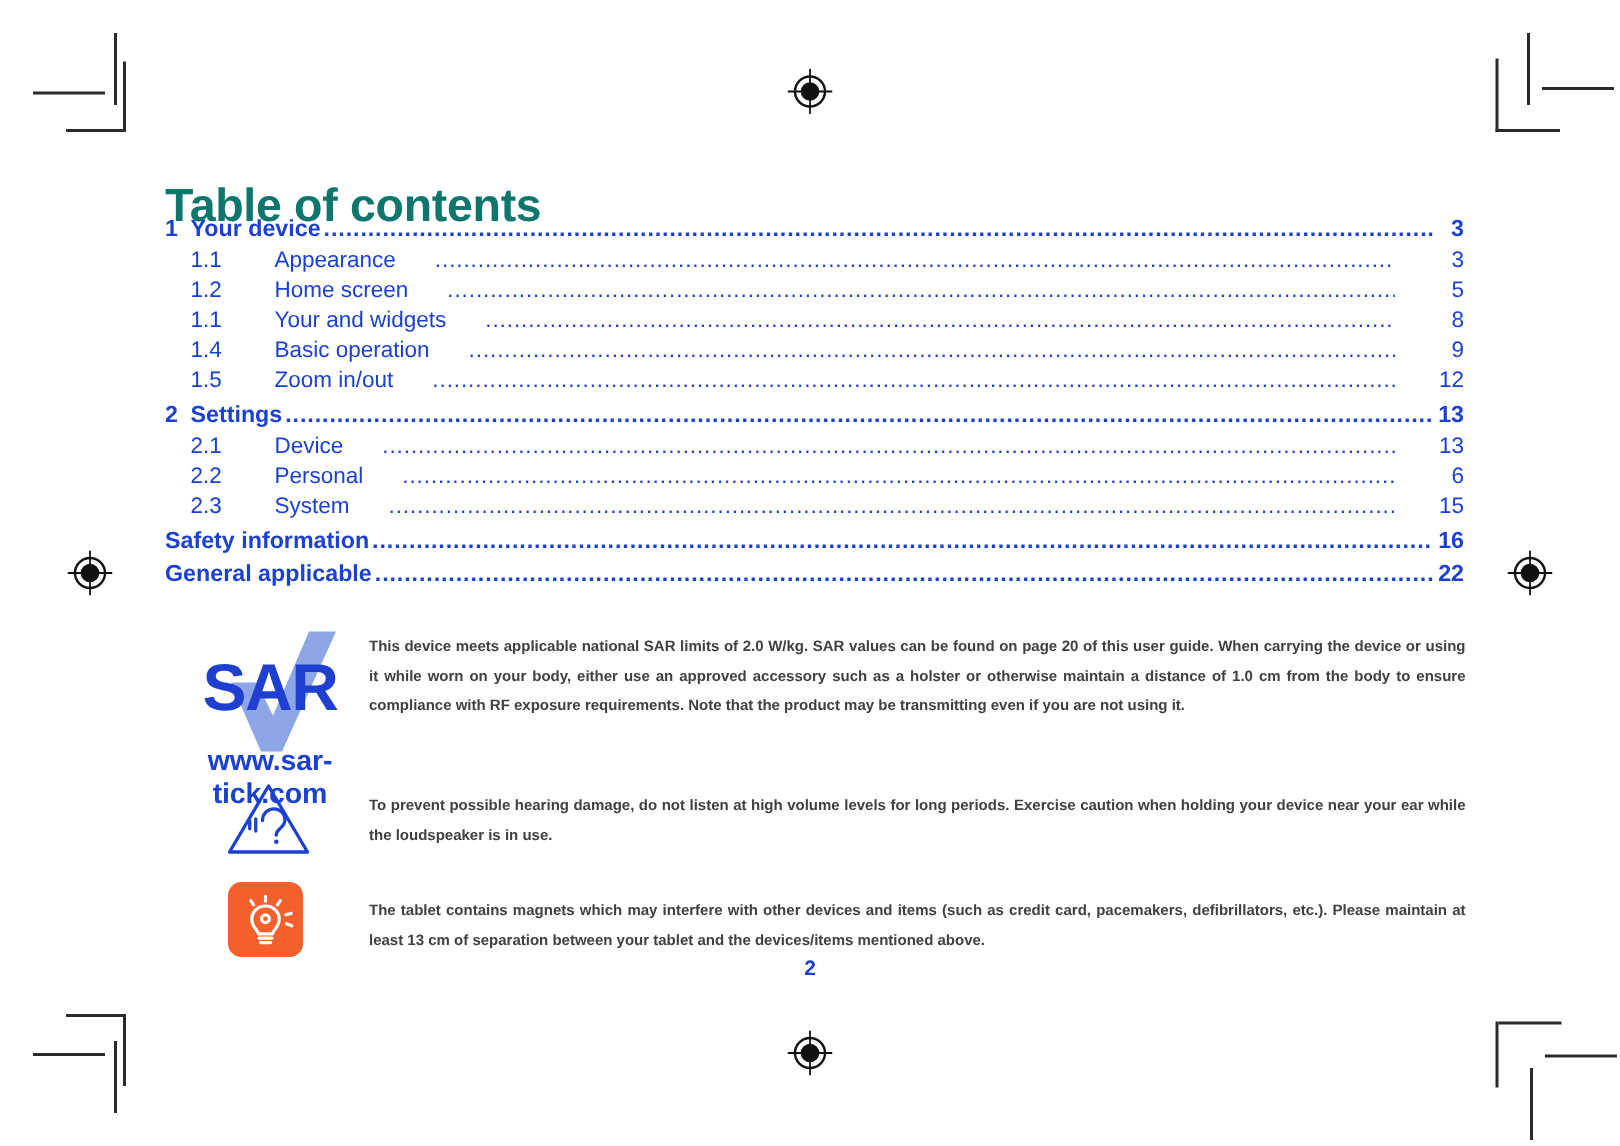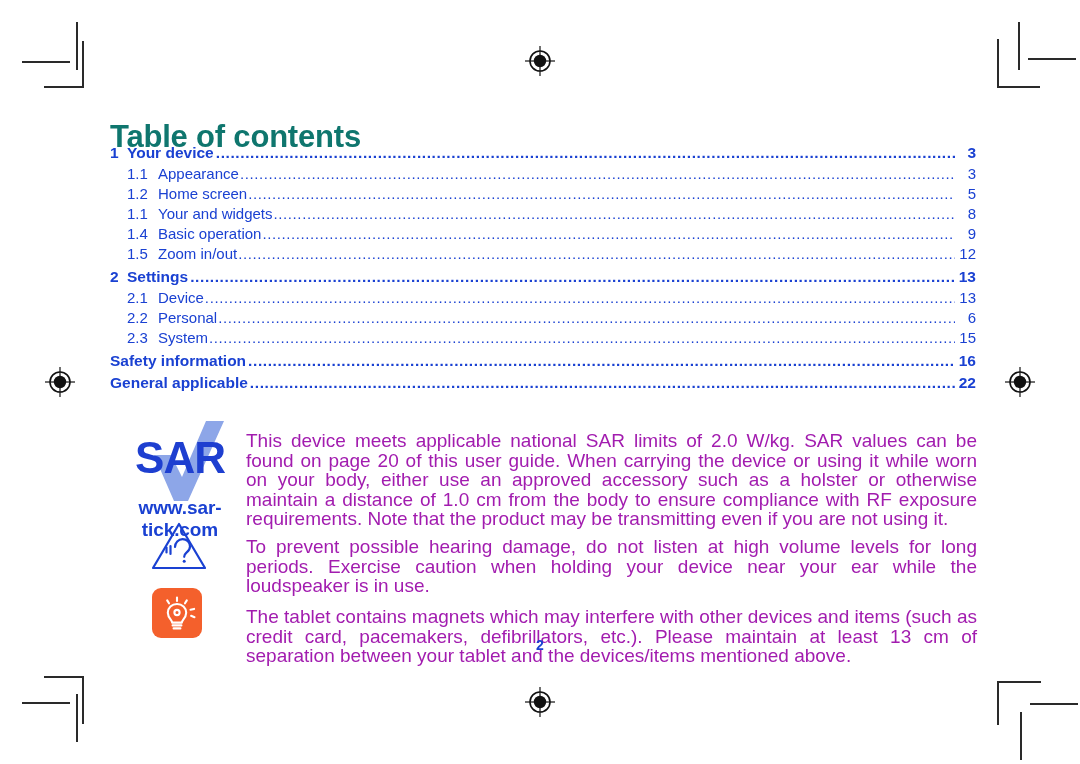--- a/index.html
+++ b/index.html
@@ -104,37 +104,39 @@
     width: 17px;
   }
   .toc-row.lvl1 .label { padding-right: 1px; }
 
   
   .toc-row.lvl2 {
     font-weight: normal;
     font-size: 15px;
     line-height: 20px;
     padding-left: 17px;
+    gap: 25px;
   }
   .toc-row.lvl2 .num {
     width: 31px;
   }
 
   
   .toc-row.lvl1.nonum .num { width: 0; }
 
   .toc-gap-sm { height: 2px; }
 
   
   .notice {
     position: absolute;
-    color: #a21caf;
-    font-size: 19px;
+    color: #404040;
+    font-size: 10px;
     line-height: 19.5px;
     text-align: justify;
+    font-weight: bold;
   }
 
   .notice-sar   { left: 246px; top: 412px; width: 731px; }
   .notice-hear  { left: 246px; top: 518px; width: 731px; }
   .notice-magnet{ left: 246px; top: 588px; width: 731px; }
 
   
   .sar-logo {
     position: absolute;
     left: 118px;

